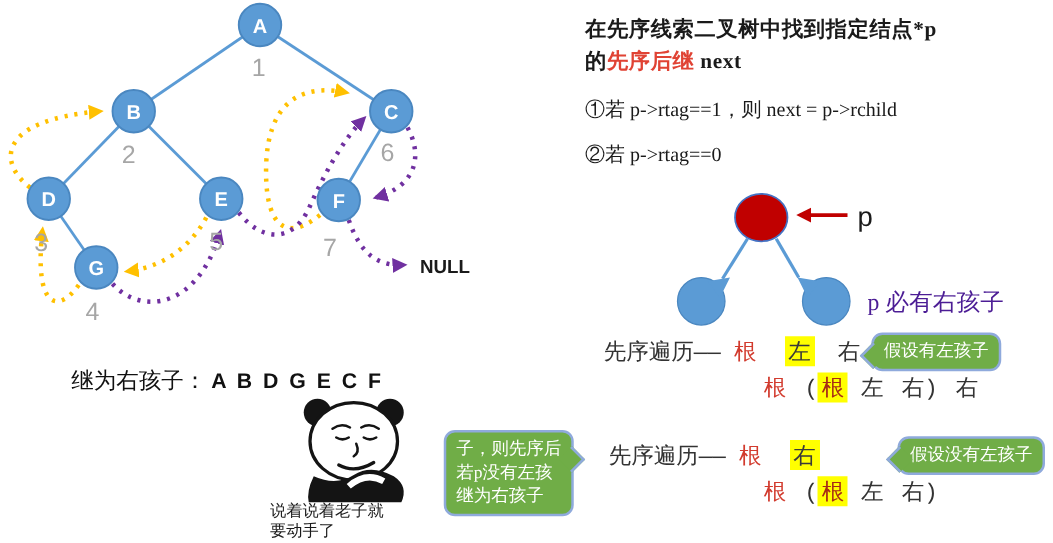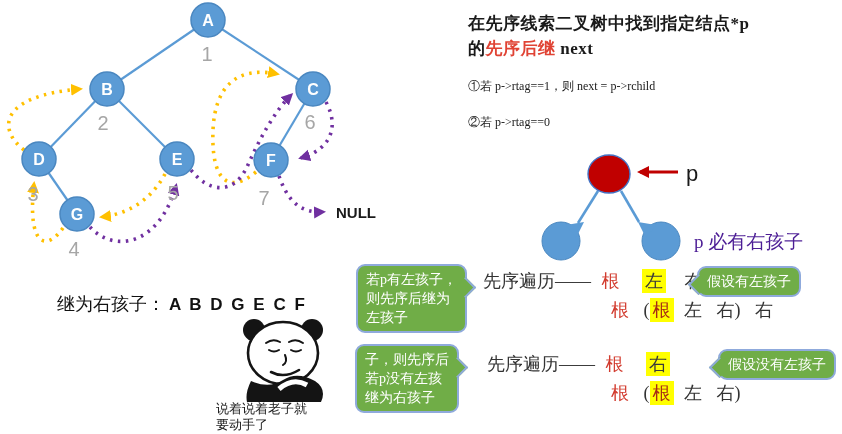--- a/index.html
+++ b/index.html
@@ -4,33 +4,33 @@
 <style>
   html,body{margin:0;padding:0;background:#fff;}
   .stage{position:relative;width:842px;height:434px;background:#fff;overflow:hidden;
          font-family:"Liberation Sans",sans-serif;}
   .abs{position:absolute;}
   .cn{font-family:"Liberation Serif",serif;}
 
   
   .title-line{left:468px;font-size:17px;color:#1a1a1a;letter-spacing:0.5px;white-space:nowrap;font-weight:bold;}
   .red-inline{color:#E04334;}
-  .step{left:468px;font-size:12px;color:#1a1a1a;white-space:nowrap;}
+  .step{left:468px;font-size:16px;color:#1a1a1a;white-space:nowrap;}
 
   
   .bubble{position:absolute;background:#70AD47;border:2px solid #8FAADC;border-radius:9px;
           color:#fff;font-size:14px;line-height:19px;padding:4px 8px;
           font-family:"Liberation Serif",serif;white-space:nowrap;}
   .tail{position:absolute;width:13px;height:13px;background:#70AD47;}
   .tail-right{right:-8px;transform:rotate(45deg);border-right:2px solid #8FAADC;border-top:2px solid #8FAADC;}
   .tail-left{left:-8px;transform:rotate(45deg);border-left:2px solid #8FAADC;border-bottom:2px solid #8FAADC;}
 
   
   .tline{position:absolute;font-size:18px;color:#333;font-family:"Liberation Serif",serif;white-space:nowrap;}
-  .tk{display:inline-block;}
+  .tk{display:inline-block;font-family:Liberation Mono, monospace;}
   .tk-red{color:#D23B2E;}
   .tk-hl{background:#FFFF00;padding:0 3px;color:#3a3a3a;}
   .tk-hl-red{background:#FFFF00;padding:0 3px;color:#A62A16;}
   .g6{margin-left:6px;} .g10{margin-left:10px;} .g14{margin-left:14px;} .g18{margin-left:18px;}
 
   .p-note{left:694px;top:229px;font-size:19px;color:#4c1d95;font-family:"Liberation Serif",serif;white-space:nowrap;}
 
   .seq{left:57px;top:292px;font-size:18px;color:#111;white-space:nowrap;}
   .seq-letters{font-family:Liberation Sans, sans-serif;font-size:17px;font-weight:700;letter-spacing:2px;margin-left:4px;}
 
@@ -148,26 +148,20 @@
       <circle cx="141" cy="96" r="19" fill="#5B9BD5" stroke="#4A87C0" stroke-width="1"></circle>
       <path d="M 118 77 L 136 80 L 126 93 Z" fill="#5B9BD5"></path>
     </g>
 
     <line x1="158" y1="27" x2="120" y2="27" stroke="#C00000" stroke-width="3" marker-end="url(#arrR)"></line>
     <text x="166" y="36" font-family="Liberation Sans, sans-serif" font-size="22" fill="#1a1a1a">p</text>
   </svg>
 
   <div class="abs p-note">p 必有右孩子</div>
 
-  <div class="bubble" style="left:356px;top:264px">
-    <div>若p有左孩子，</div>
-    <div>则先序后继为</div>
-    <div>左孩子</div>
-    <div class="tail tail-right" style="top:14px"></div>
-  </div>
 
   <div class="tline" style="left:483px;top:269px">
     <span class="tk">先序遍历——</span>
     <span class="tk tk-red g6">根</span>
     <span class="tk tk-hl g18">左</span>
     <span class="tk g14">右</span>
   </div>
   <div class="tline" style="left:611px;top:298px">
     <span class="tk tk-red">根</span>
     <span class="tk g10">(</span><span class="tk tk-hl-red">根</span>

